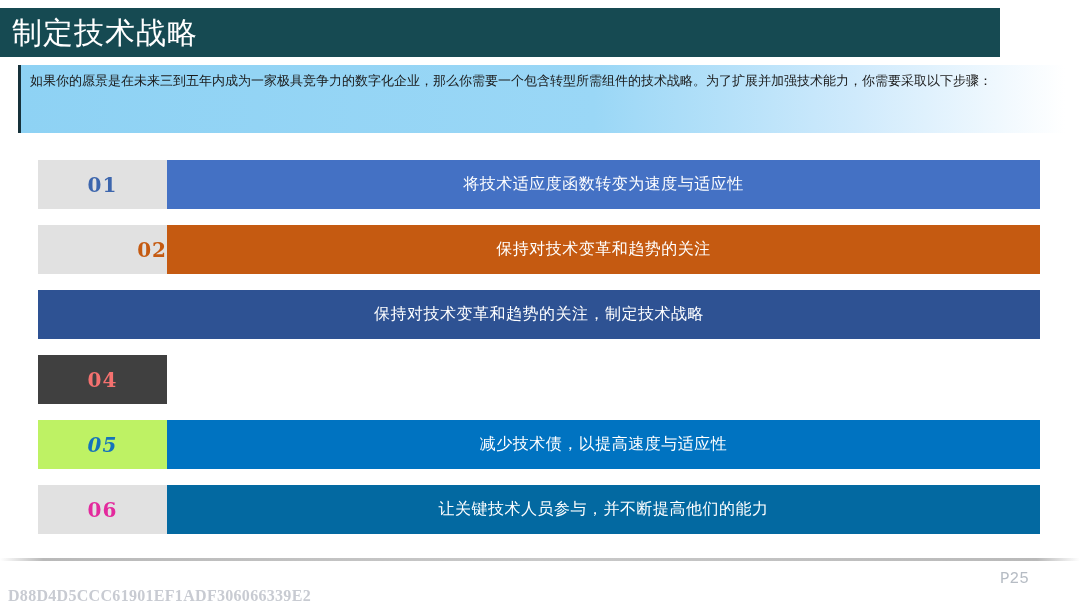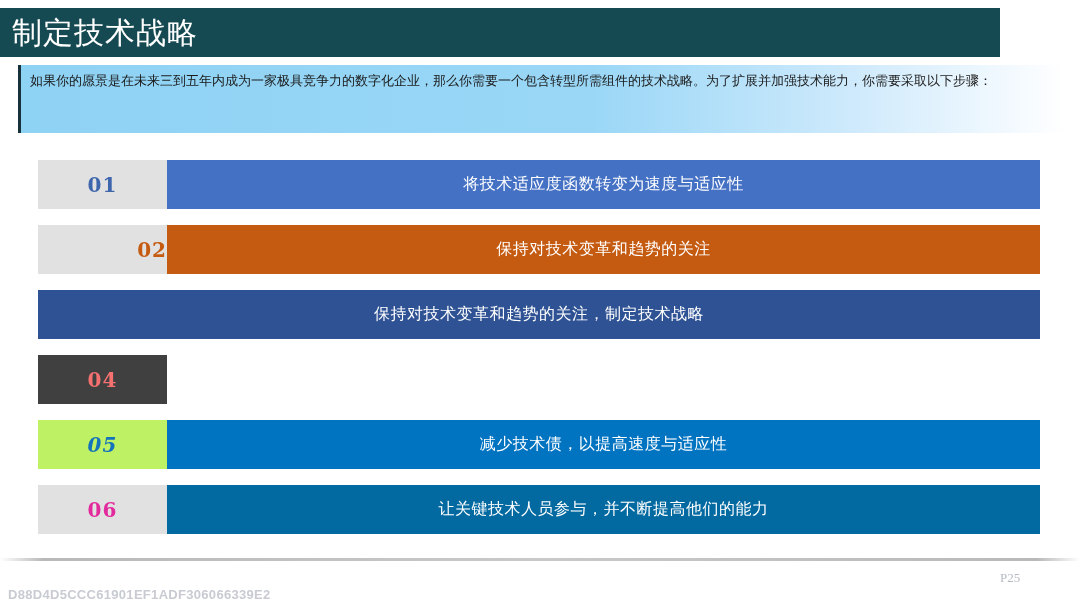--- a/index.html
+++ b/index.html
@@ -120,32 +120,32 @@
     top: 558px;
     width: 1080px;
     height: 3px;
     background: linear-gradient(to right, #ffffff 0%, #b9b9b9 4%, #c9c9c9 50%, #b9b9b9 96%, #ffffff 100%);
   }
   .watermark {
     position: absolute;
     left: 8px;
     top: 587px;
     color: #c8cbd2;
-    font-size: 13px;
+    font-size: 16px;
     font-weight: bold;
     letter-spacing: 0.3px;
-    font-family: Liberation Sans, sans-serif;
+    font-family: Liberation Serif, serif;
   }
   .page-num {
     position: absolute;
     left: 1000px;
     top: 570px;
     color: #b6bcc4;
-    font-size: 13px;
-    font-family: Liberation Serif, serif;
+    font-size: 16px;
+    font-family: Liberation Mono, monospace;
   }
 </style>
 </head>
 <body>
 
 <div class="slide">
 
   <div class="title-bar" style="background: rgb(22, 74, 82);">
     <div class="title-text">制定技术战略</div>
   </div>

